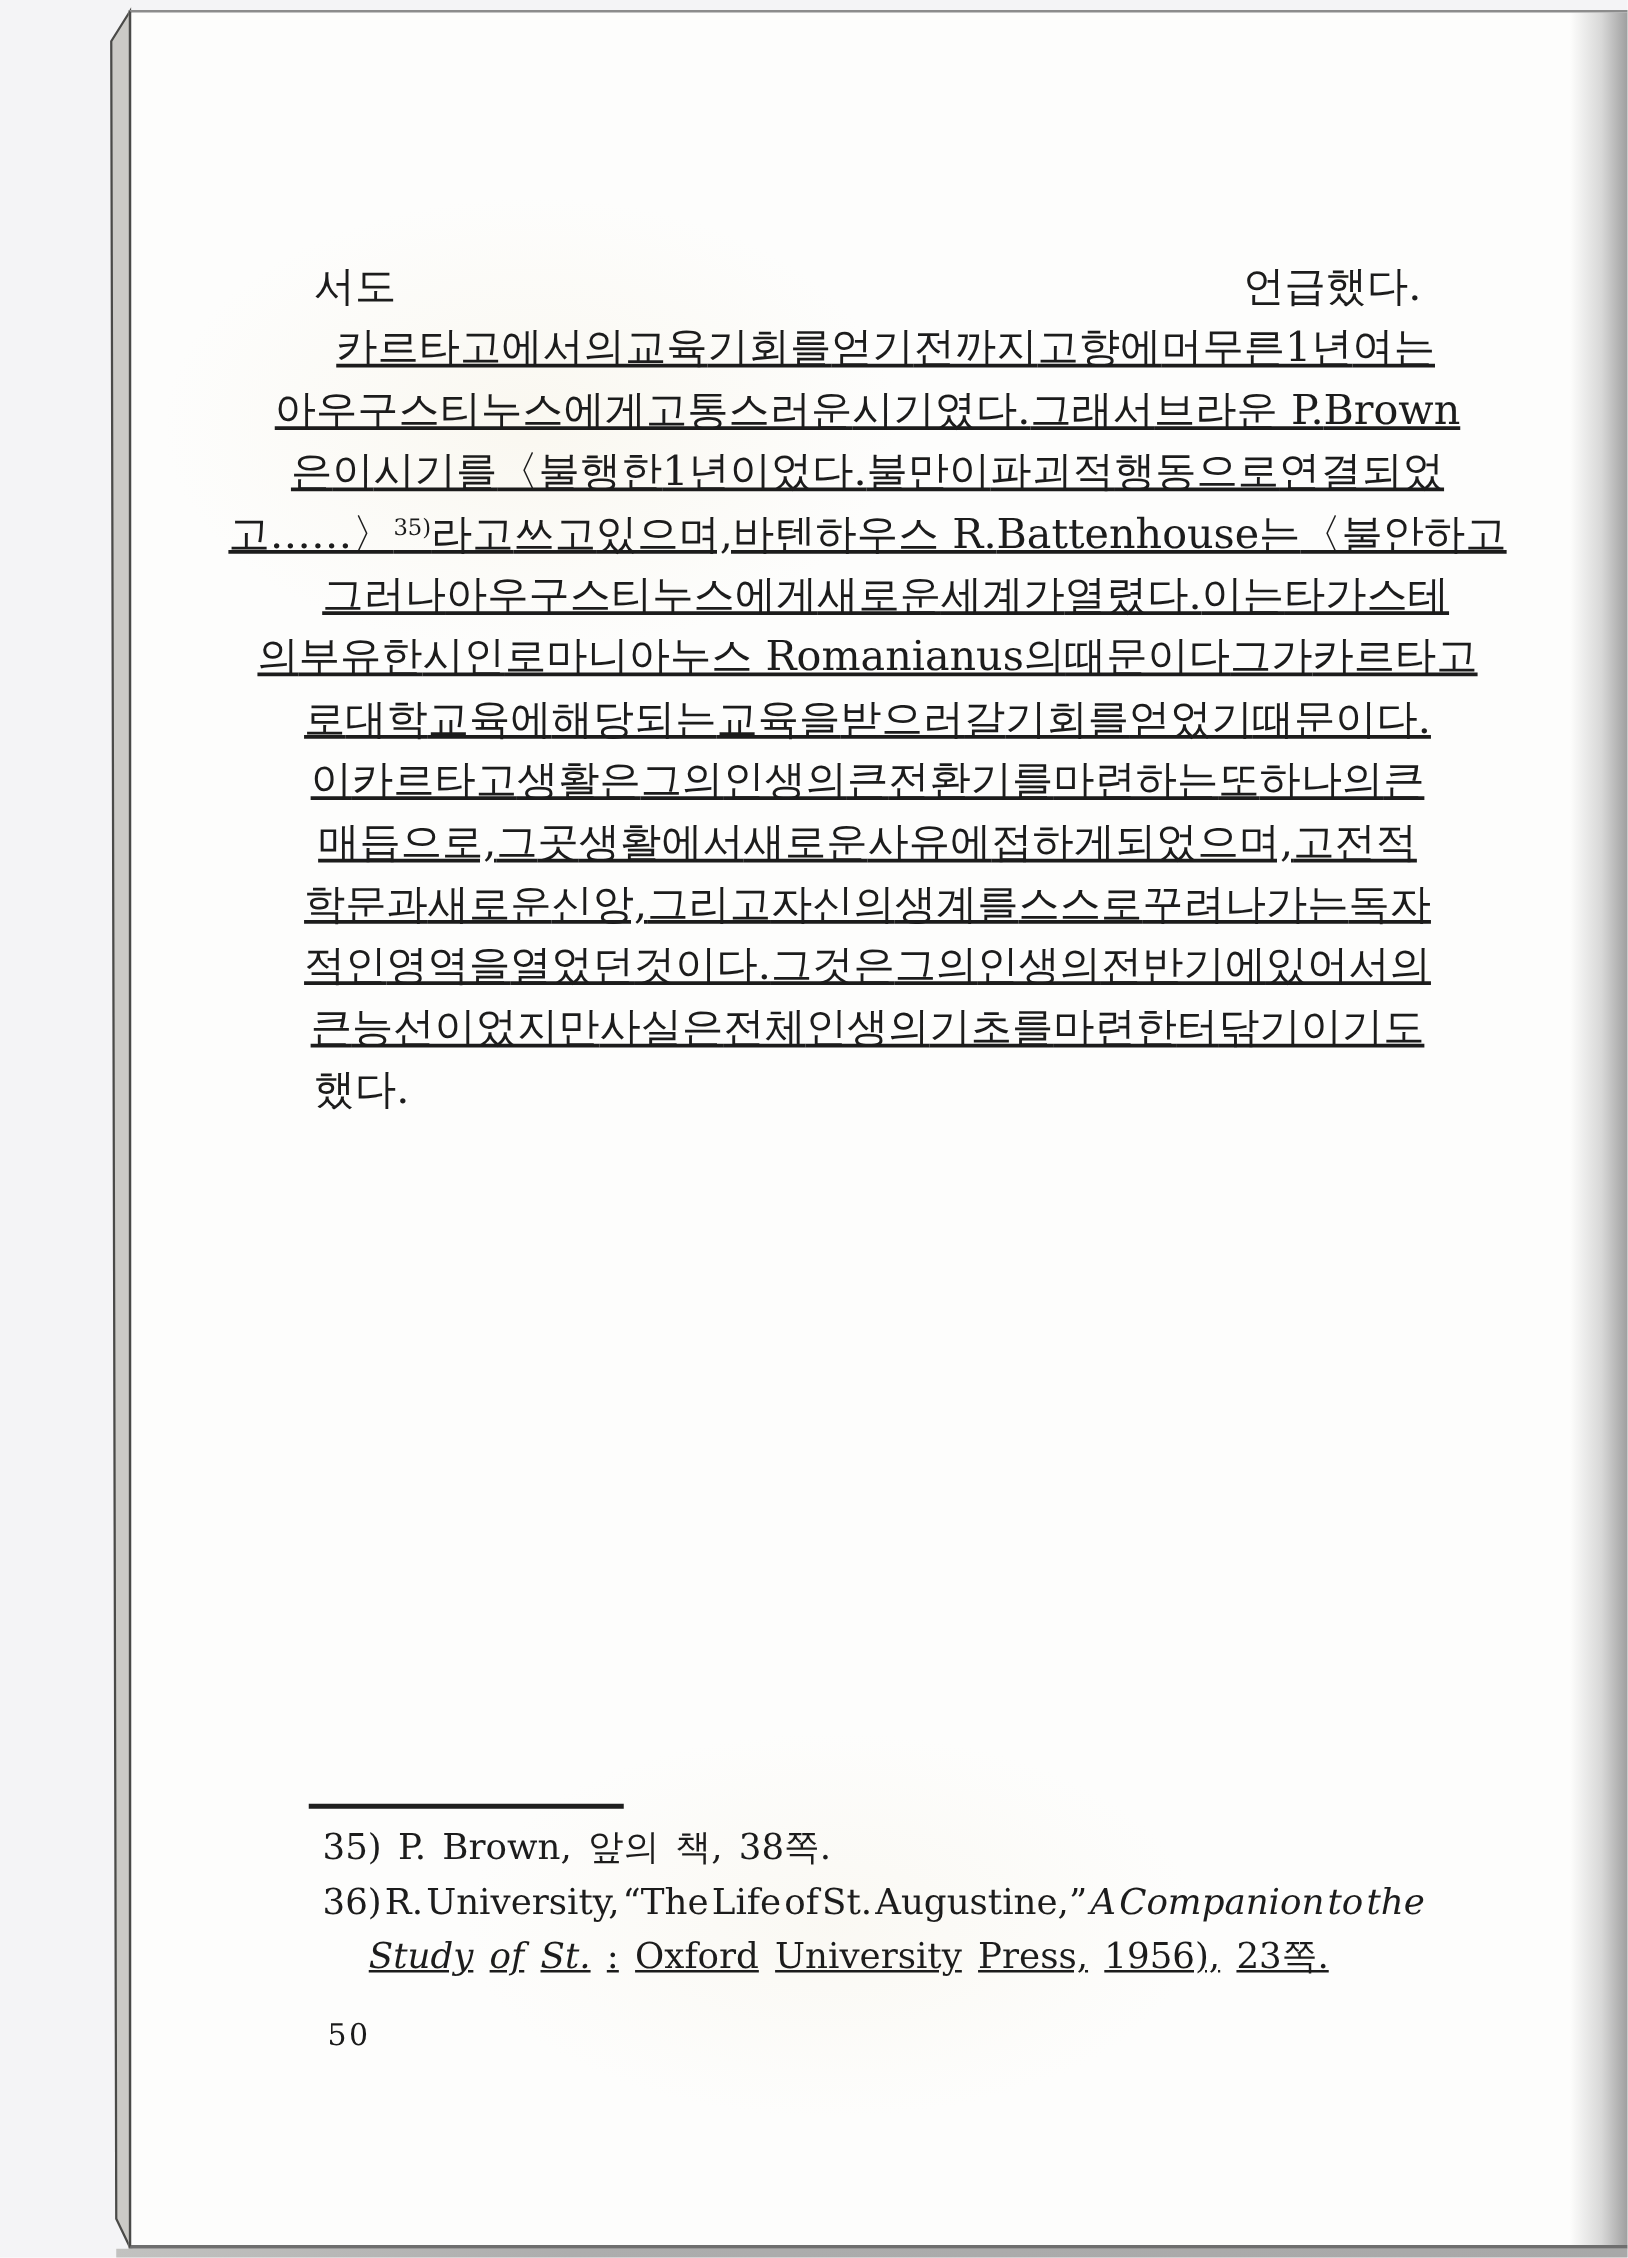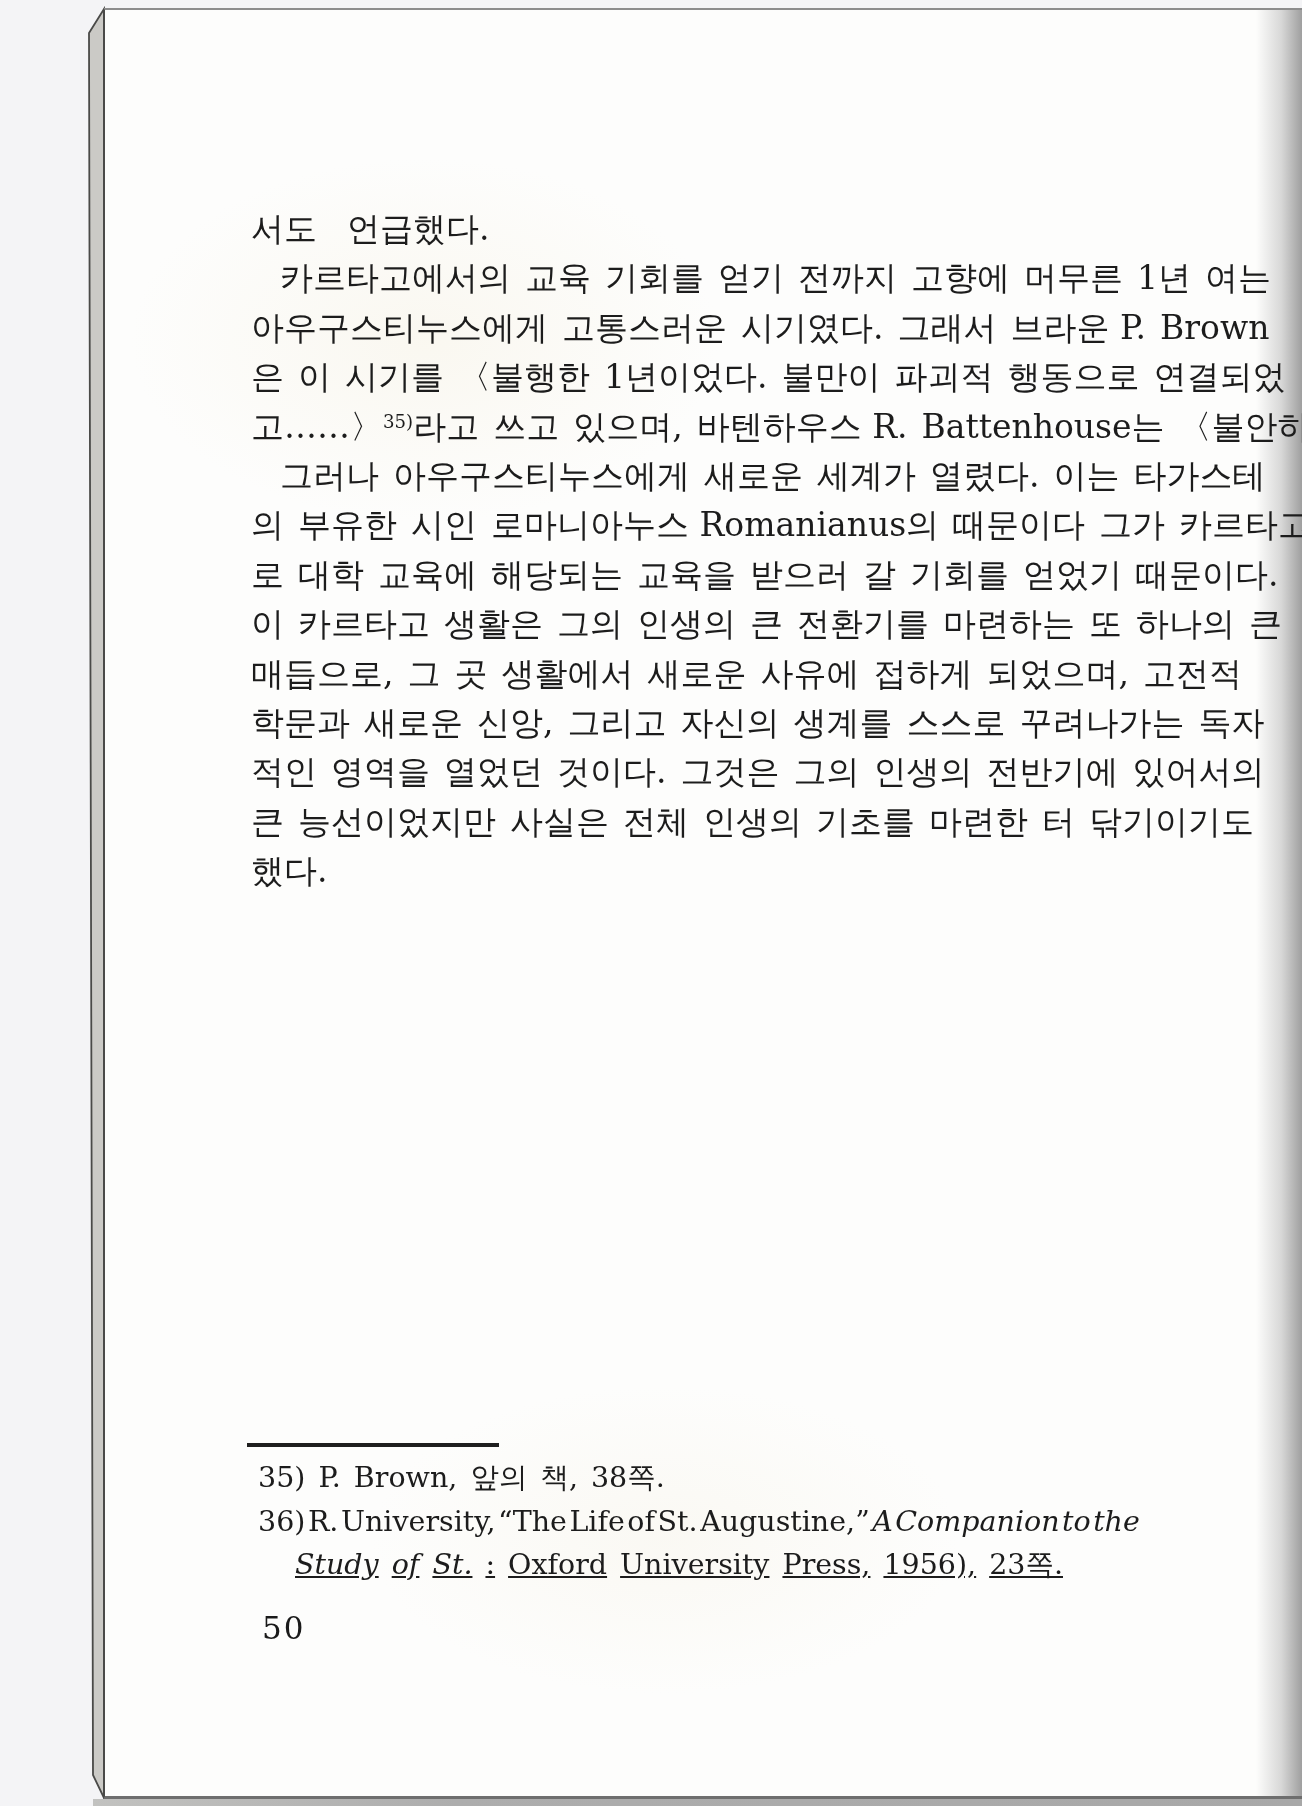--- a/index.html
+++ b/index.html
@@ -30,23 +30,23 @@
     background:linear-gradient(90deg,#c2c2c0,#adadad 30%,#a8a8a8);
   }
   .spine-svg{position:absolute;left:80px;top:0;width:40px;height:1806px;}
   
   .body-text{
     position:absolute;left:251px;top:204px;width:886px;
     font-size:33px;
   }
   .tline{
     display:flex;height:49.4px;line-height:49.4px;
-    gap:30px;justify-content:flex-start;
-  }
-  .tline.j{justify-content:space-between;gap:14px;}
+    gap:30px;justify-content:space-between;
+  }
+  .tline.j{justify-content:center;gap:0;text-decoration:underline;}
   .tline.ind{padding-left:29px;}
   .w{white-space:nowrap;}
   .sup{font-size:0.55em;position:relative;top:-0.55em;letter-spacing:0;}
   .it{font-style:italic;}
   
   .footnote-rule{
     position:absolute;left:247px;top:1443px;width:252px;height:4px;background:#1f1f1f;
   }
   .footnotes{
     position:absolute;left:247px;top:1456px;width:893px;
@@ -54,21 +54,21 @@
   }
   .fline{
     display:flex;height:43.5px;line-height:43.5px;
     gap:13px;padding-left:11px;justify-content:flex-start;
   }
   .fline.j{justify-content:space-between;gap:0;}
   .fline.ind{padding-left:48px;text-decoration:underline;}
   
   .page-number{
     position:absolute;left:262px;top:1608px;
-    font-size:31px;line-height:40px;letter-spacing:2px;color:#1a1a1a;
+    font-size:24px;line-height:40px;letter-spacing:2px;color:#1a1a1a;
   }
 </style>
 </head>
 <body>
 
 <svg class="spine-svg" viewBox="0 0 40 1806" preserveAspectRatio="none">
   <polygon points="24,9 9,33 13,1775 25,1800" fill="#cbcac6" stroke="#4a4a48" stroke-width="1.8"></polygon>
 </svg>
 
 <div class="page">

